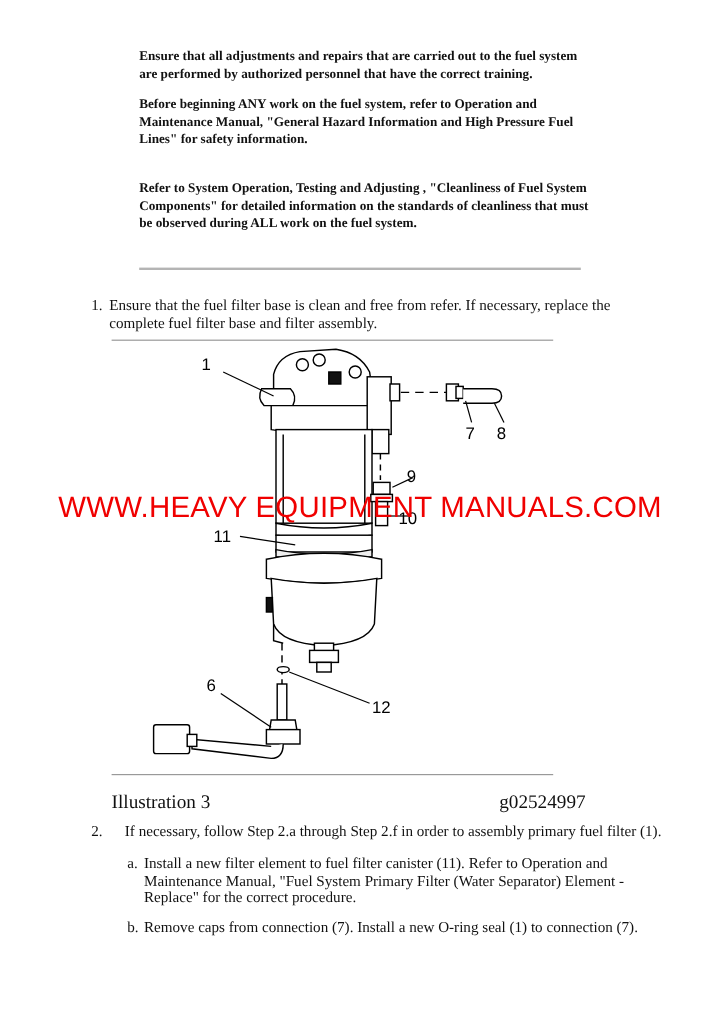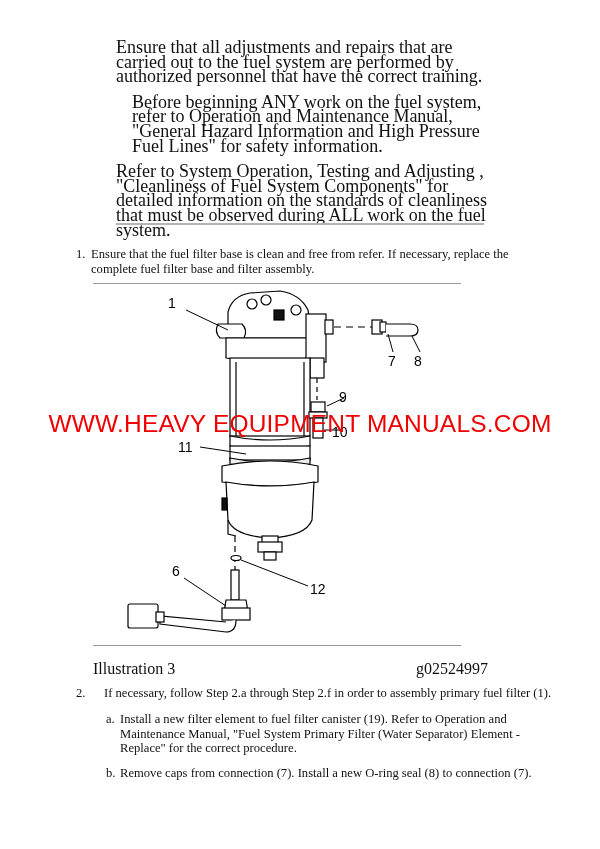--- a/index.html
+++ b/index.html
@@ -1,33 +1,33 @@
 <!DOCTYPE html>
 <html><head>
   <meta charset="utf-8">
   <style>
     html, body { margin: 0; padding: 0; background: #ffffff; }
     body { width: 600px; height: 849px; position: relative; overflow: hidden; font-family: "Liberation Serif", serif; color: #111; }
-    .warn { position: absolute; left: 116px; width: 380px; font-weight: normal; font-size: 18px; line-height: 14.6px; }
+    .warn { position: absolute; left: 116px; width: 380px; font-weight: bold; font-size: 11px; line-height: 14.6px; }
     .warn p { margin: 0; }
     .rule { position: absolute; height: 2px; background: #b4b4b4; }
     .step { position: absolute; font-size: 12.6px; line-height: 14.6px; }
     .step .num { position: absolute; left: 0; top: 0; }
     .step .txt { position: absolute; top: 0; }
     .caption { position: absolute; font-size: 16px; top: 660px; }
     .watermark { position: absolute; left: 0; top: 410px; width: 600px; text-align: center; font-family: "Liberation Sans", sans-serif; font-size: 24.5px; color: #f00000; letter-spacing: 0.2px; z-index: 5; white-space: nowrap; }
     svg text { font-family: "Liberation Sans", sans-serif; font-size: 14px; fill: #000; }
   </style>
 </head>
 <body>
 
 <div class="warn" style="top:40px;">
   <p>Ensure that all adjustments and repairs that are carried out to the fuel system are performed by authorized personnel that have the correct training.</p>
-  <p style="margin-top:11px;margin-left:16px;">Before beginning ANY work on the fuel system, refer to Operation and Maintenance Manual, "General Hazard Information and High Pressure Fuel Lines" for safety information.</p>
-  <p style="margin-top:11px;">Refer to System Operation, Testing and Adjusting , "Cleanliness of Fuel System Components" for detailed information on the standards of cleanliness that must be observed during ALL work on the fuel system.</p>
+  <p style="margin-top:11px;">Before beginning ANY work on the fuel system, refer to Operation and Maintenance Manual, "General Hazard Information and High Pressure Fuel Lines" for safety information.</p>
+  <p style="margin-top:26px;">Refer to System Operation, Testing and Adjusting , "Cleanliness of Fuel System Components" for detailed information on the standards of cleanliness that must be observed during ALL work on the fuel system.</p>
 </div>
 <div class="rule" style="left:116px; top:223px; width:368px;"></div>
 
 <div class="step" style="left:76px; top:247px; width:470px; height:30px;">
   <span class="num">1.</span>
   <span class="txt" style="left:15px; width:455px;">Ensure that the fuel filter base is clean and free from refer. If necessary, replace the complete fuel filter base and filter assembly.</span>
 </div>
 <div class="rule" style="left:93px; top:283px; width:368px; height:1px; background:#999;"></div>
 
 <svg style="position:absolute; left:100px; top:285px;" width="360" height="355" viewBox="100 285 360 355">
@@ -119,19 +119,19 @@
 <div class="caption" style="left:93px;">Illustration 3</div>
 <div class="caption" style="left:416px;">g02524997</div>
 
 <div class="step" style="left:76px; top:686px; width:490px; height:16px;">
   <span class="num">2.</span>
   <span class="txt" style="left:28px; width:475px; white-space:nowrap;">If necessary, follow Step 2.a through Step 2.f in order to assembly primary fuel filter (1).</span>
 </div>
 
 <div class="step" style="left:106px; top:712px; width:430px; height:46px;">
   <span class="num">a.</span>
-  <span class="txt" style="left:14px; width:400px;">Install a new filter element to fuel filter canister (19). Refer to Operation and Maintenance Manual, "Fuel System Primary Filter (Water Separator) Element - Replace" for the correct procedure.</span>
+  <span class="txt" style="left:14px; width:400px;">Install a new filter element to fuel filter canister (11). Refer to Operation and Maintenance Manual, "Fuel System Primary Filter (Water Separator) Element - Replace" for the correct procedure.</span>
 </div>
 
 <div class="step" style="left:106px; top:766px; width:440px; height:16px;">
   <span class="num">b.</span>
-  <span class="txt" style="left:14px; width:430px; white-space:nowrap;">Remove caps from connection (7). Install a new O-ring seal (8) to connection (7).</span>
+  <span class="txt" style="left:14px; width:430px; white-space:nowrap;">Remove caps from connection (7). Install a new O-ring seal (1) to connection (7).</span>
 </div>
 
 </body></html>

